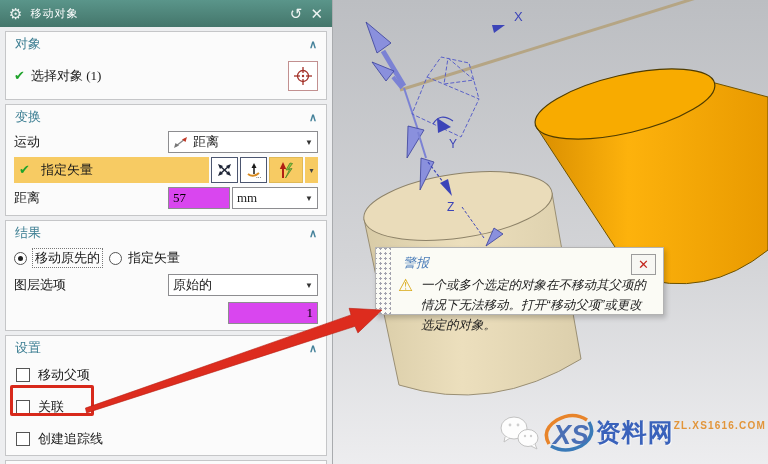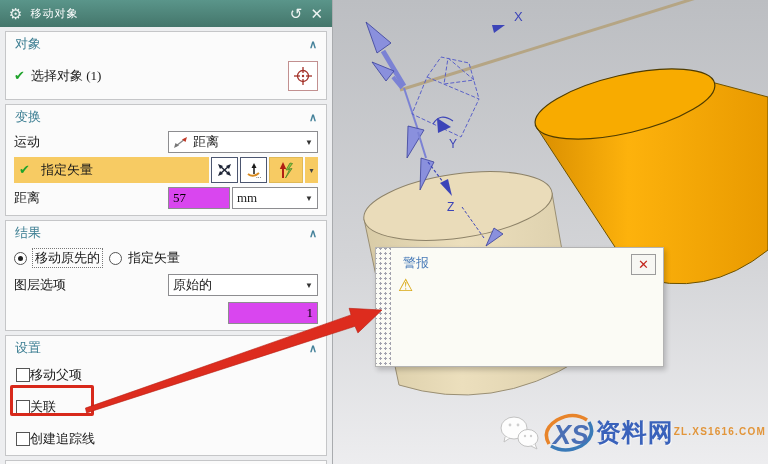--- a/index.html
+++ b/index.html
@@ -36,41 +36,41 @@
   .num-input { height:22px; border:1px solid #8d8d90; background:#d946ef; font-size:13px; padding:8px 4px; font-family:inherit; }
   .unit-dd { width:86px; margin-left:2px; }
   
   .radio-row { gap:7px; padding:5px 8px 4px; }
   .radio { display:flex; align-items:center; gap:6px; cursor:pointer; }
   .rdot { width:13px; height:13px; border:1px solid #555; border-radius:50%; background:#fff; position:relative; flex:none; }
   .rdot.sel:after { content:""; position:absolute; inset:3px; background:#222; border-radius:50%; }
   .radio .focus { outline:1px dotted #777; padding:0 2px; }
   
   .settings-group { position:relative;text-align:center; }
-  .cb-row { padding:7px 10px; cursor:pointer; }
+  .cb-row { padding:7px 10px; gap:8px; cursor:pointer; }
   .cbox { width:14px; height:14px; border:1px solid #555; background:#fff; flex:none; }
   .red-box { position:absolute; left:4px; top:49px; width:84px; height:31px; border:3px solid #d8291b; border-radius:2px; z-index:4; pointer-events:none; }
   .bottom-sliver { margin:4px 5px 0; height:12px; background:#fbfbfb; border:1px solid #c5c6c8; border-bottom:none; }
 
   
-  .balloon { position:absolute; left:375px; top:247px; width:289px; height:120px; background:#fbfbf5; border:1px solid #b3b3b3; box-shadow:2px 3px 5px rgba(0,0,0,.2); z-index:5; }
+  .balloon { position:absolute; left:375px; top:247px; width:289px; height:68px; background:#fbfbf5; border:1px solid #b3b3b3; box-shadow:2px 3px 5px rgba(0,0,0,.2); z-index:5;font-style:italic; }
   .balloon-dots { position:absolute; left:0; top:0; bottom:0; width:15px; background-image:radial-gradient(#a2a2ae 1px, transparent 1.4px); background-size:5px 5px; background-position:2px 3px; }
   .balloon-title { margin:6px 30px 0 27px; color:#4a7cb8; font-size:13px; }
   .balloon-close { position:absolute; right:7px; top:6px; width:25px; height:21px; border:1px solid #9c9c9c; background:#f7f7f3; color:#c3261d; font-weight:bold; font-size:13px; display:flex; align-items:center; justify-content:center; cursor:pointer; }
   .warn-ico { position:absolute; left:22px; top:27px; font-size:17px; color:#d9a917; }
   .balloon-msg { margin:3px 10px 0 45px; font-size:12.5px; line-height:1.6; color:#1b1b1b; }
 
   
   .annot { position:absolute; inset:0; z-index:6; pointer-events:none; }
 
   
   .watermark { position:absolute; right:2px; bottom:8px; display:flex; align-items:center; z-index:7; }
   .wm-site { display:flex; line-height:1; margin-left:1px; }
   .wm-name { font-size:25px; font-weight:bold; color:#3a62bb; text-shadow:1px 1px 0 #ffffffaa; letter-spacing:1px; }
-  .wm-url { font-size:10px; font-weight:bold; color:#e2953a; letter-spacing:1.2px; margin-top:7px; }
+  .wm-url { font-size:10px; font-weight:bold; color:#e2953a; letter-spacing:1.2px; margin-top:1px; }
 </style>
 </head>
 <body>
 
 <div class="viewport">
   <svg width="768" height="464" viewBox="0 0 768 464">
     <defs>
       <linearGradient id="beigeG" x1="0" y1="0" x2="1" y2="0">
         <stop offset="0" stop-color="#d8cba6"></stop>
           <stop offset="0.45" stop-color="#ecdfbd"></stop>
@@ -268,20 +268,21 @@
   <div class="bottom-sliver"></div>
 </div>
 
 <div class="balloon">
   <div class="balloon-dots"></div>
   <div class="balloon-title">警报</div>
   <div class="balloon-close">
     <span>✕</span>
   </div>
   <span class="warn-ico">⚠</span>
+  <div class="balloon-msg">一个或多个选定的对象在不移动其父项的情况下无法移动。打开“移动父项”或更改选定的对象。</div>
 </div>
 
 <svg class="annot" width="768" height="464" viewBox="0 0 768 464">
   <polygon points="85.4,408.1 351,314.9 349.1,308.3 382,310 357.9,332.9 355,326.3 86.6,412.9" fill="#dd2c1e" stroke="#b71f13" stroke-width="0.6"></polygon>
 </svg>
 
 <div class="watermark">
   <svg width="46" height="42" viewBox="0 0 46 42">
     <ellipse cx="17" cy="17" rx="13" ry="11" fill="#fdfdfd" stroke="#c2c2c2"></ellipse>
     <circle cx="13" cy="14" r="1.4" fill="#cfcfcf"></circle>

